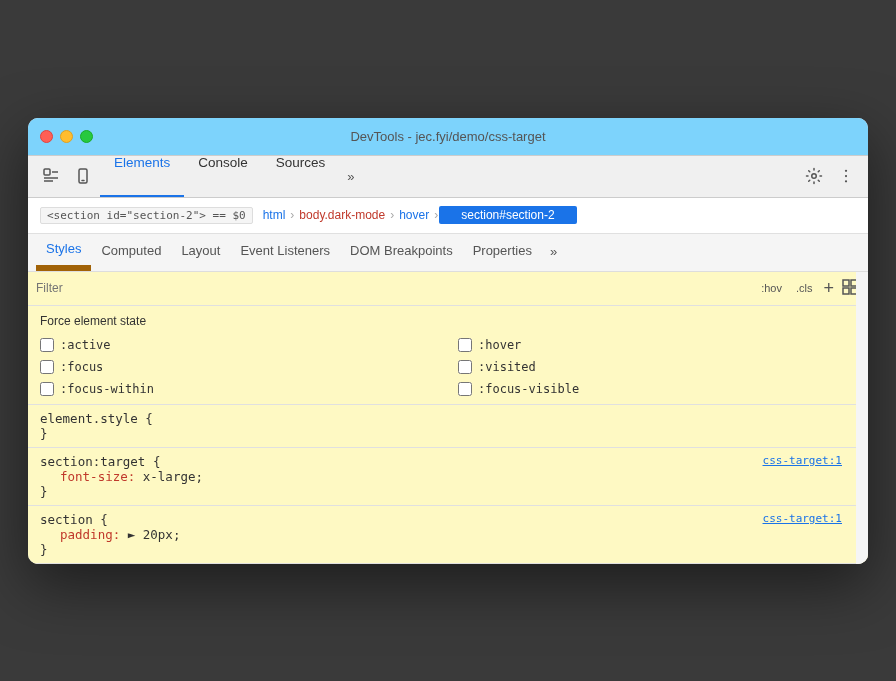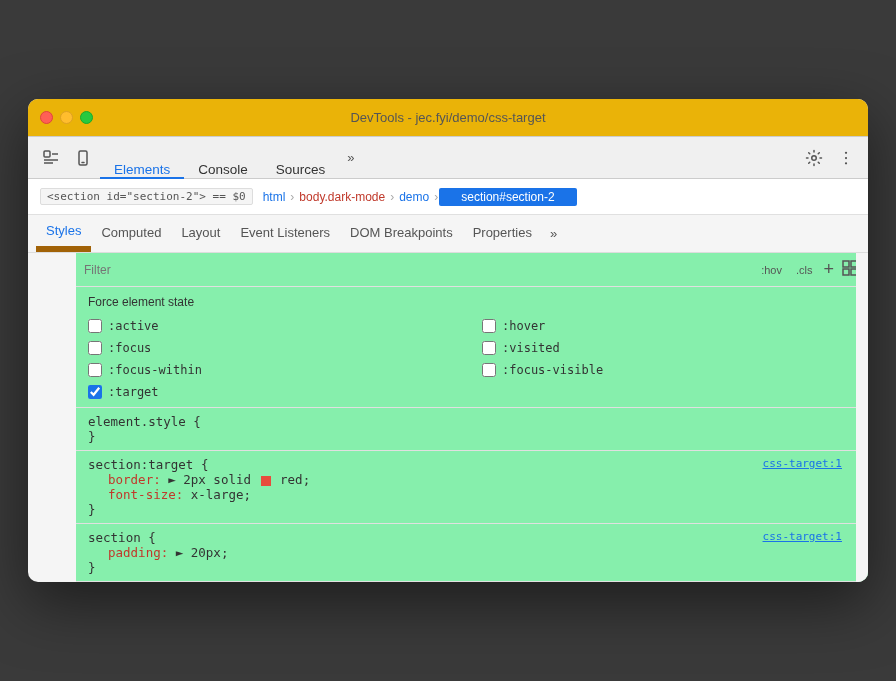--- a/index.html
+++ b/index.html
@@ -12,21 +12,21 @@
       font-family: -apple-system, BlinkMacSystemFont, 'Helvetica Neue', Arial, sans-serif;
     }
     .window {
       width: 840px;
       background: #f5f5f5;
       border-radius: 10px;
       box-shadow: 0 20px 60px rgba(0,0,0,0.5);
       overflow: hidden;
     }
     .title-bar {
-      background: #eab308;
+      background: #7dd3fc;
       height: 38px;
       display: flex;
       align-items: center;
       padding: 16px 12px;
       border-bottom: 1px solid #ccc;
       position: relative;
     }
     .traffic-lights {
       display: flex;
       gap: 7px;
@@ -65,21 +65,21 @@
       cursor: pointer;
       color: #555;
       font-size: 16px;
       border-radius: 4px;
       margin-right: 2px;
     }
     .devtools-tab {
       padding: 0 14px;
       height: 42px;
       display: flex;
-      align-items: flex-end;
+      align-items: flex-start;
       font-size: 13.5px;
       color: #333;
       cursor: pointer;
       border-bottom: 2px solid transparent;
     }
     .devtools-tab.active {
       color: #1a73e8;
       border-bottom: 2px solid #1a73e8;
     }
     .devtools-tab-more {
@@ -169,23 +169,22 @@
     .inspector-tab-more {
       padding: 0 8px;
       color: #555;
       font-size: 13px;
       cursor: pointer;
       height: 38px;
       display: flex;
       align-items: center;
     }
     .styles-panel {
-      background: #86efac;
+      background: #fef9c3;
       height: 100%;
-      margin-left: 48px;
     }
     .filter-bar {
       display: flex;
       align-items: center;
       padding: 4px 8px;
       border-bottom: 1px solid #e0e0e0;
       gap: 4px;
     }
     .filter-input {
       flex: 1;
@@ -340,21 +339,21 @@
       </div>
     </div>
   </div>
 
   <div class="breadcrumb-bar">
     <span class="breadcrumb-code">&lt;section id="section-2"&gt; == $0</span>
     <span class="breadcrumb-item">html</span>
     <span class="breadcrumb-sep">›</span>
     <span class="breadcrumb-item" style="color:#c0392b;">body.dark-mode</span>
     <span class="breadcrumb-sep">›</span>
-    <span class="breadcrumb-item">demo</span>
+    <span class="breadcrumb-item">hover</span>
     <span class="breadcrumb-sep">›</span>
     <span class="breadcrumb-selected">section#section-2</span>
   </div>
 
   <div class="inspector-tabs">
     <div class="inspector-tab active">
       <span>Styles</span>
     </div>
     <div class="inspector-tab">
       <span>Computed</span>
@@ -411,38 +410,31 @@
           <span>:visited</span>
         </label>
         <label class="checkbox-item">
           <input type="checkbox" style="">
           <span>:focus-within</span>
         </label>
         <label class="checkbox-item">
           <input type="checkbox" style="">
           <span>:focus-visible</span>
         </label>
-        <label class="checkbox-item">
-          <input type="checkbox" checked="" style="">
-          <span>:target</span>
-        </label>
       </div>
     </div>
 
     <div class="css-rule-block">
       <div class="css-rule-selector">element.style {</div>
       <div class="css-brace">}</div>
     </div>
 
     <div class="css-rule-block">
       <span class="css-rule-source">css-target:1</span>
       <div class="css-rule-selector">section:target {</div>
-      <div class="css-rule-prop">
-        border:<span style="color:#333;"> ► 2px solid <span class="css-red-swatch"></span> red;</span>
-      </div>
       <div class="css-rule-prop">
         font-size:<span style="color:#333;"> x-large;</span>
       </div>
       <div class="css-brace">}</div>
     </div>
 
     <div class="css-rule-block">
       <span class="css-rule-source">css-target:1</span>
       <div class="css-rule-selector">section {</div>
       <div class="css-rule-prop">

